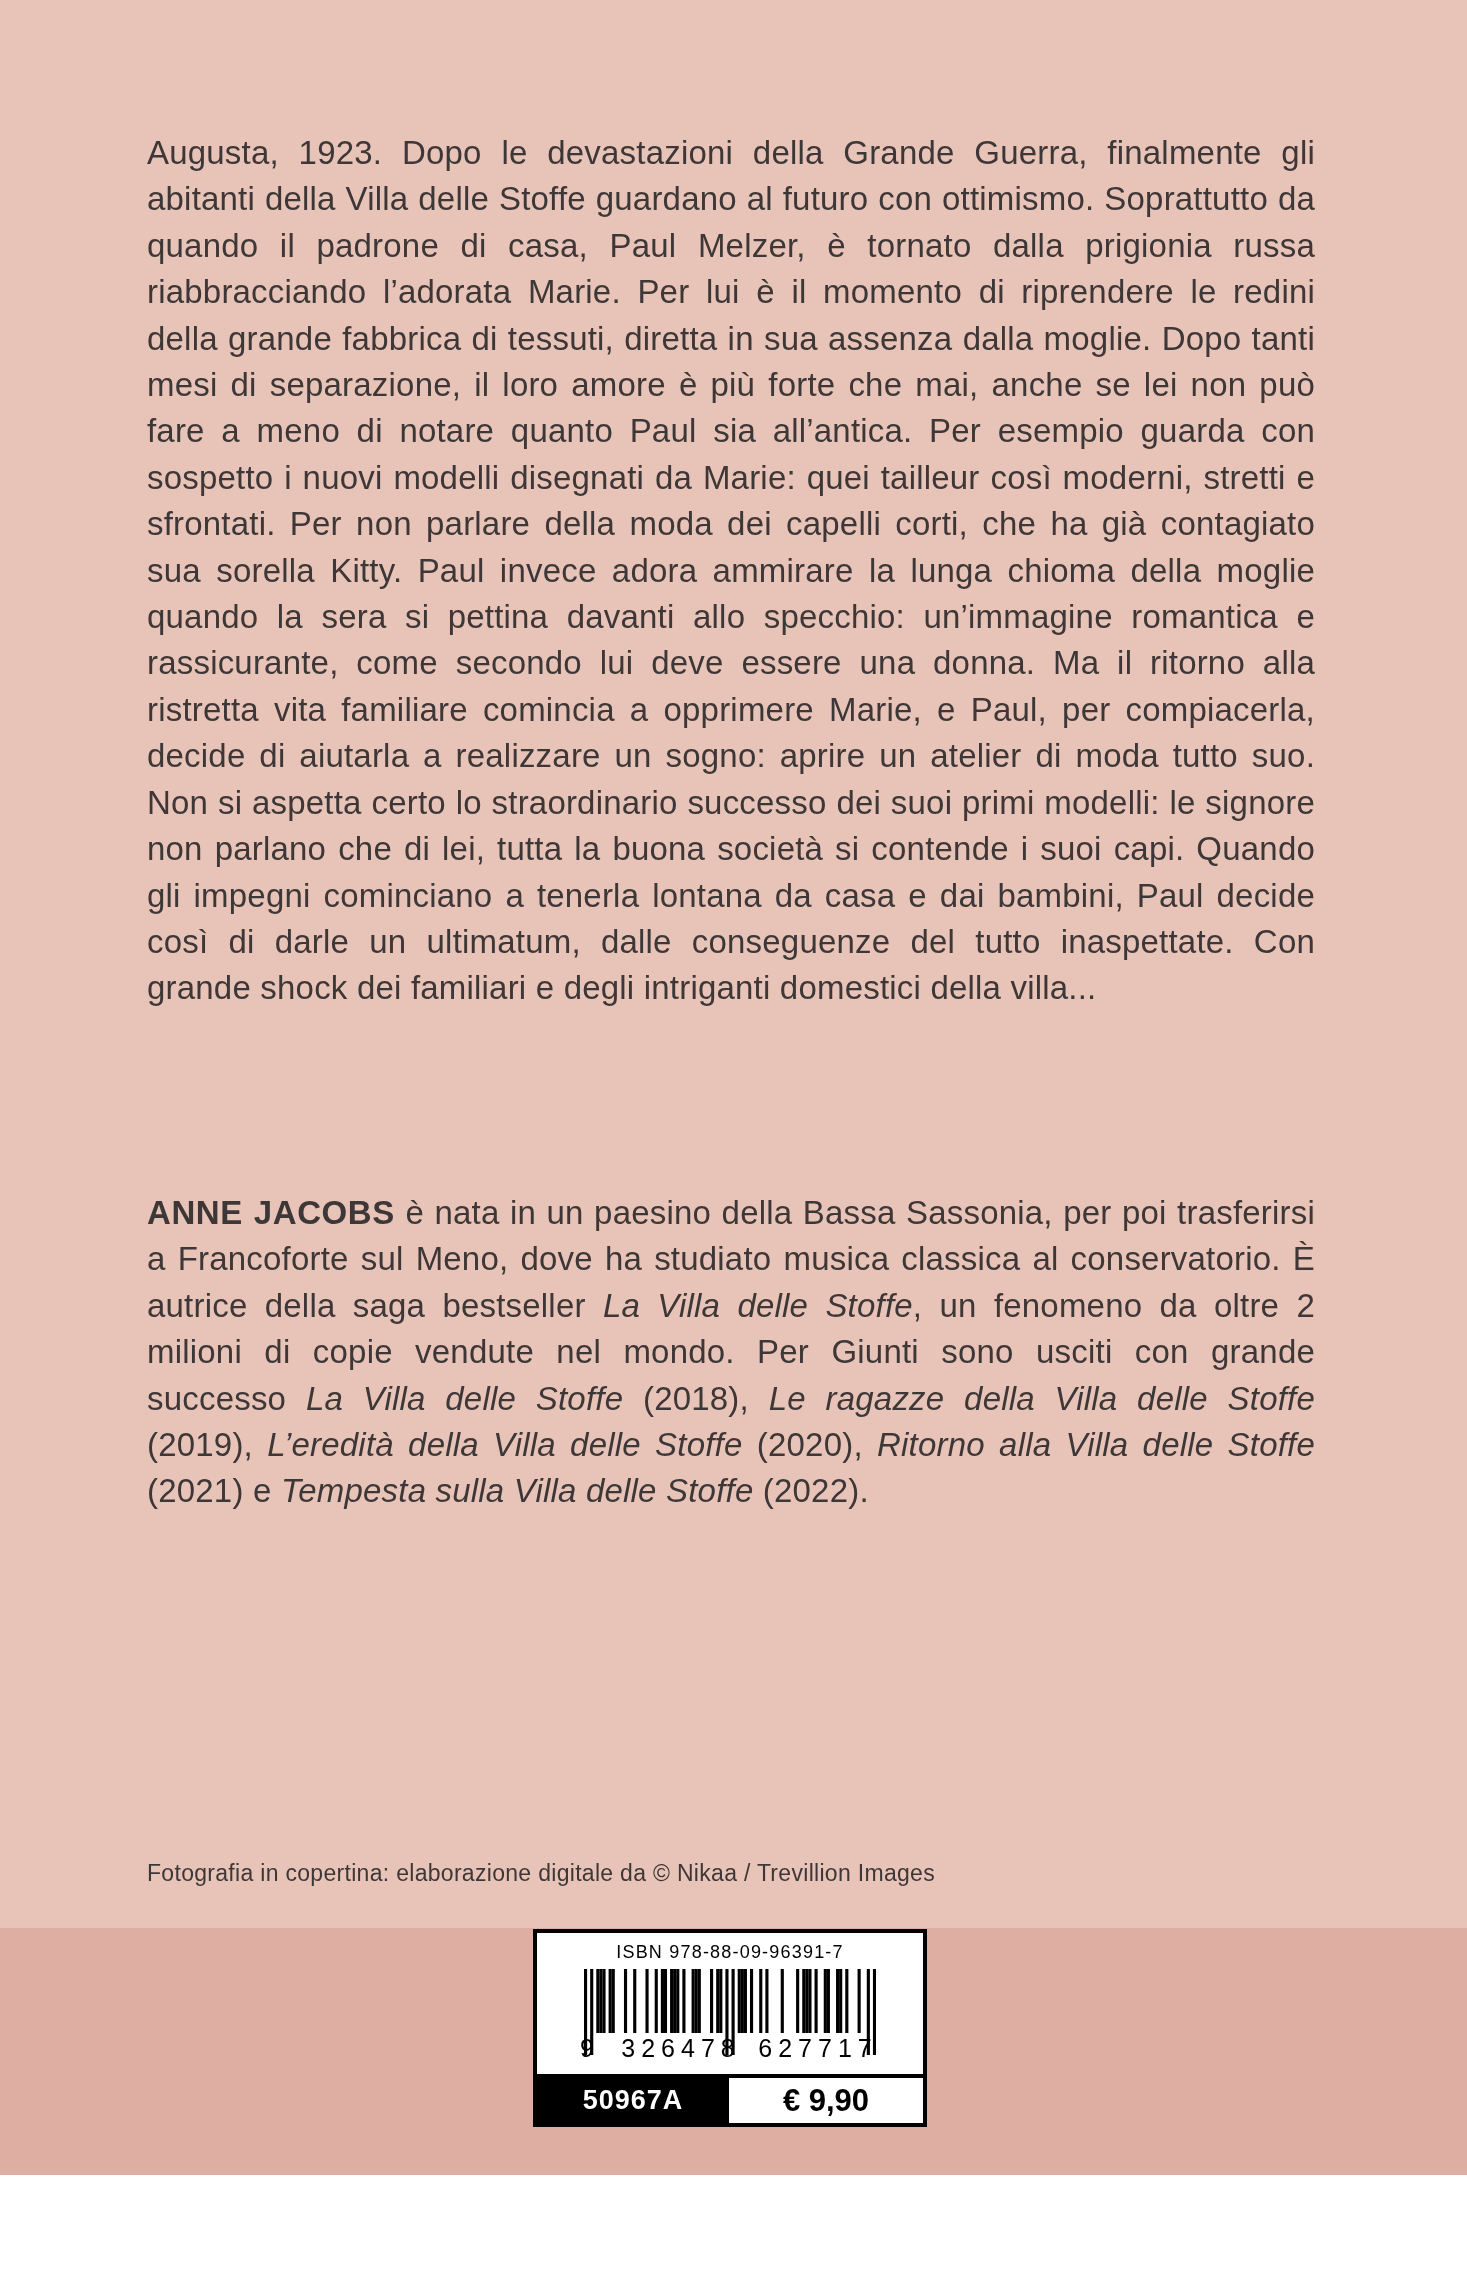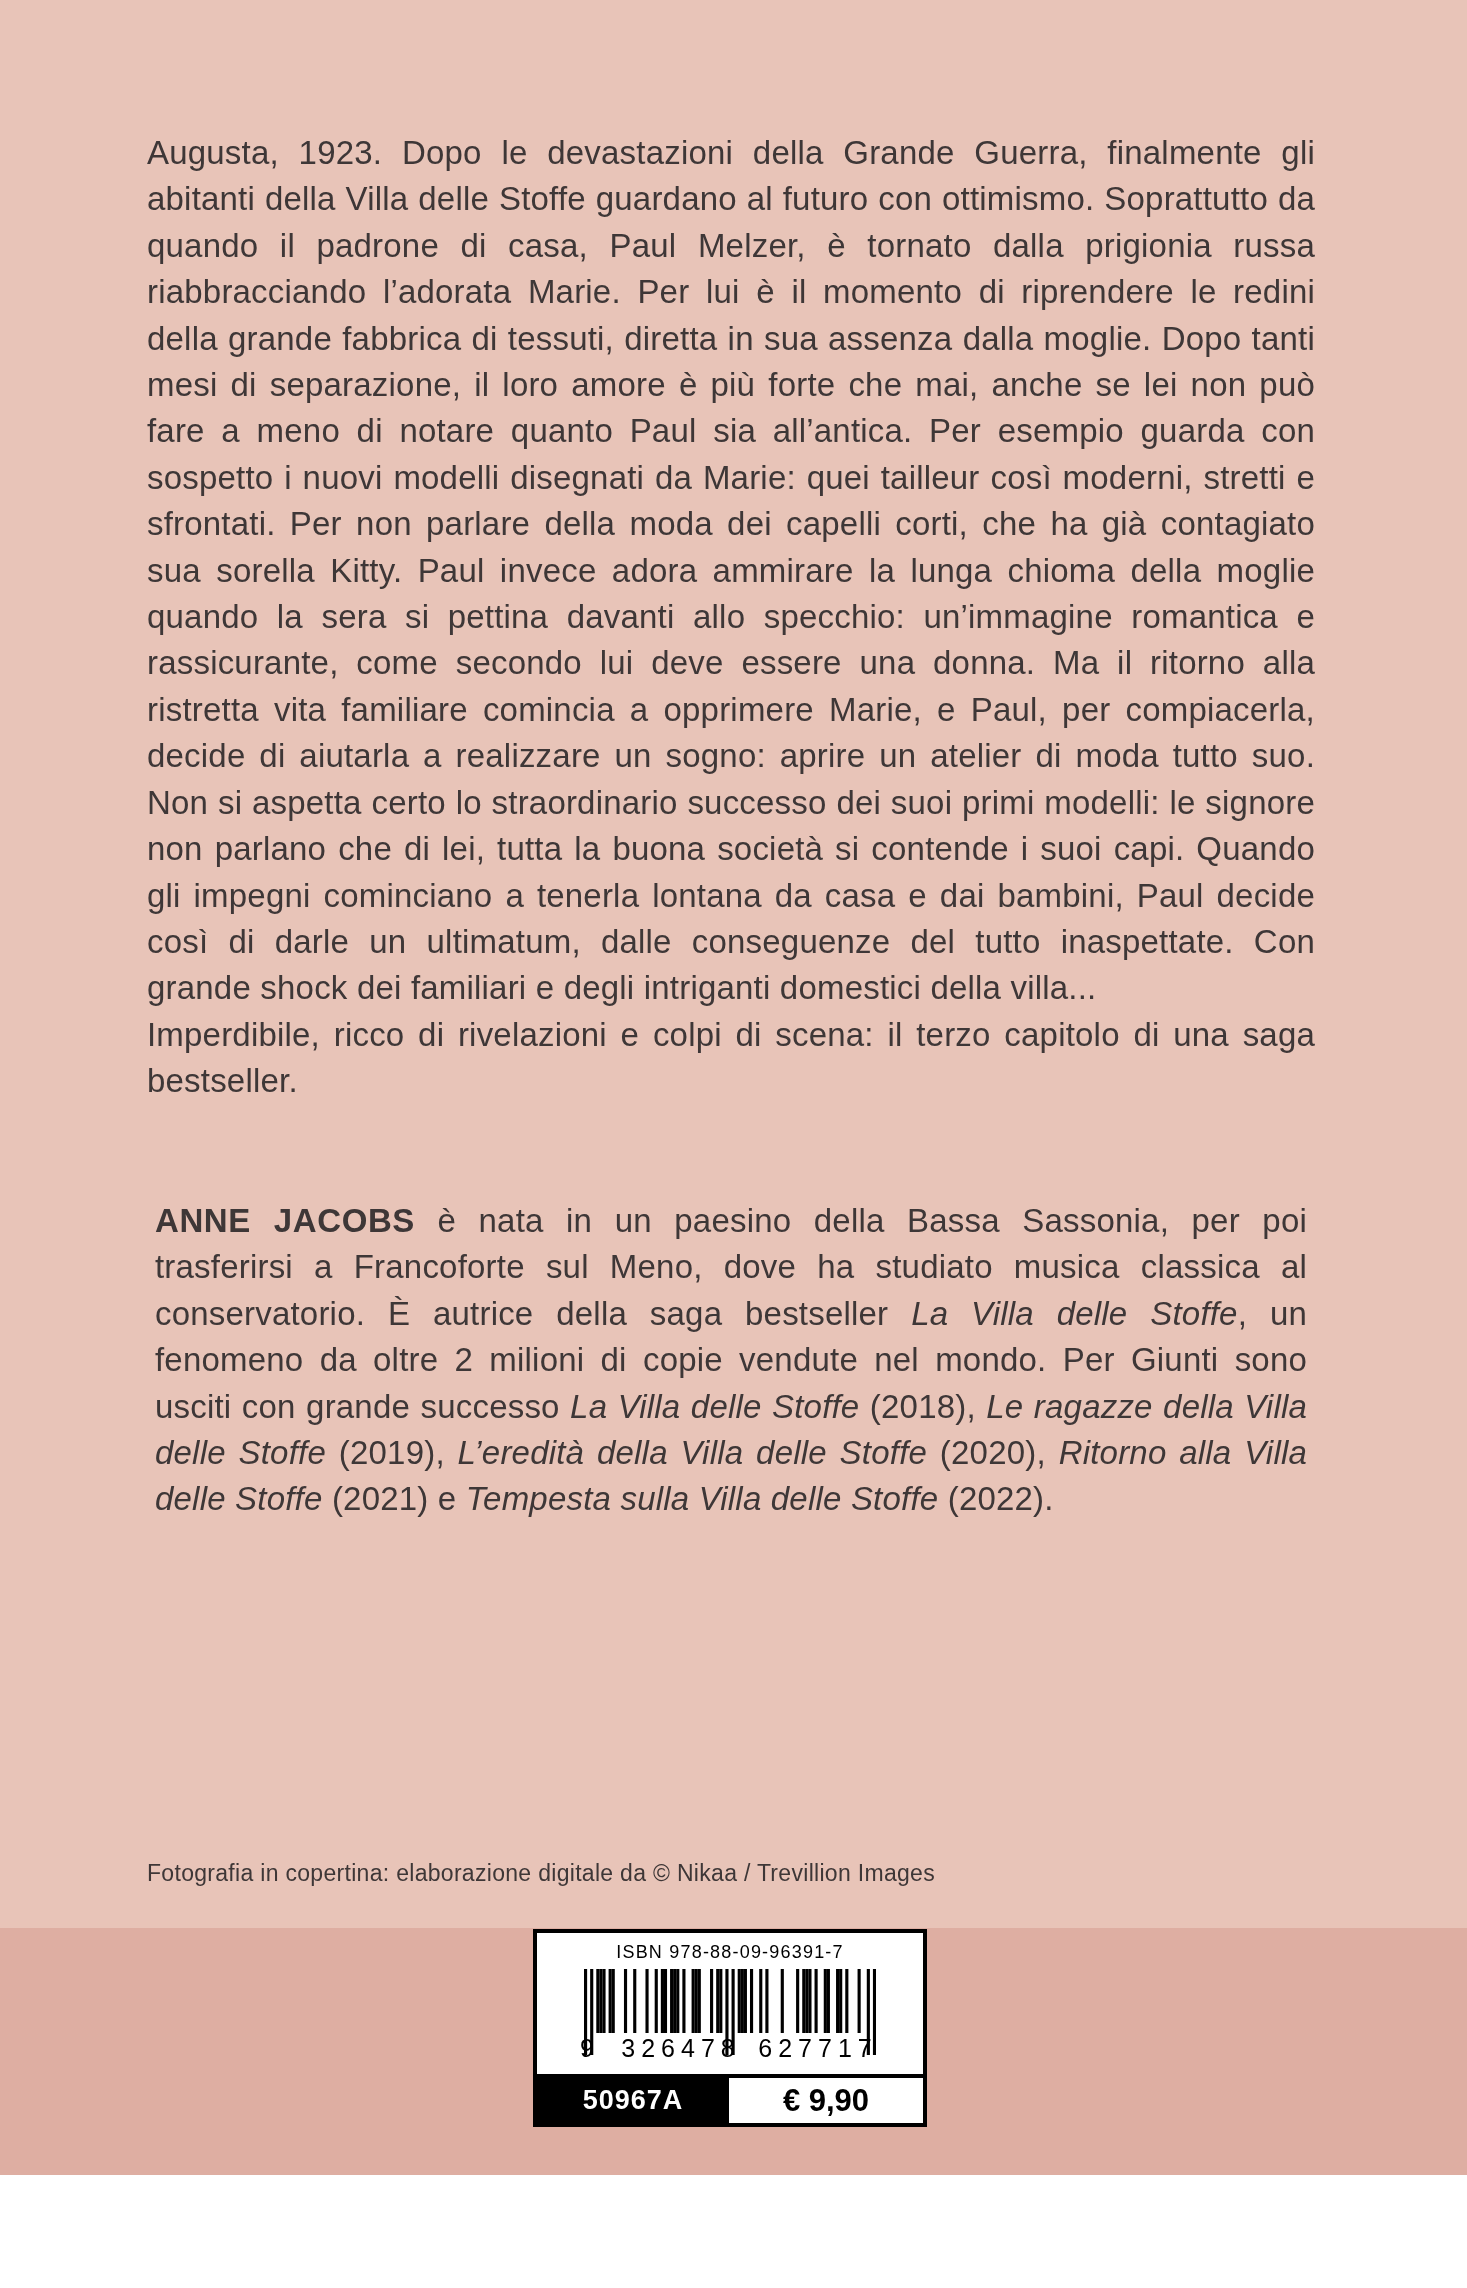--- a/index.html
+++ b/index.html
@@ -18,21 +18,21 @@
     text-align:justify;letter-spacing:0.2px;
     hyphens:auto;-webkit-hyphens:auto;
   }
   .synopsis p{margin:0;}
   .bio{
     position:absolute;left:147px;top:1190px;width:1168px;
     font-size:33px;line-height:46.4px;
     text-align:justify;letter-spacing:0.2px;
     hyphens:auto;-webkit-hyphens:auto;
   }
-  .bio p{margin:8px;}
+  .bio p{margin:0;}
   .author-name{font-weight:bold;letter-spacing:0.6px;}
   .it{font-style:italic;}
   .credit{
     position:absolute;left:147px;top:1856px;
     font-size:23px;line-height:34px;letter-spacing:0.3px;
   }
   .band{
     position:absolute;left:0;top:1928px;width:1467px;height:360px;
     background:var(--bg_band,#deaea2);
   }
@@ -72,21 +72,20 @@
     display:flex;align-items:center;justify-content:center;
   }
 </style>
 </head>
 <body>
 
 <div class="page" lang="it">
 
   <div class="synopsis">
     <p>Augusta, 1923. Dopo le devastazioni della Grande Guerra, finalmente gli abitanti della Villa delle Stoffe guardano al futuro con ottimismo. Soprattutto da quando il padrone di casa, Paul Melzer, è tornato dalla prigionia russa riabbracciando l’adorata Marie. Per lui è il momento di riprendere le redini della grande fabbrica di tessuti, diretta in sua assenza dalla moglie. Dopo tanti mesi di separazione, il loro amore è più forte che mai, anche se lei non può fare a meno di notare quanto Paul sia all’antica. Per esempio guarda con sospetto i nuovi modelli disegnati da Marie: quei tailleur così moderni, stretti e sfrontati. Per non parlare della moda dei capelli corti, che ha già contagiato sua sorella Kitty. Paul invece adora ammirare la lunga chioma della moglie quando la sera si pettina davanti allo specchio: un’immagine romantica e rassicurante, come secondo lui deve essere una donna. Ma il ritorno alla ristretta vita familiare comincia a opprimere Marie, e Paul, per compiacerla, decide di aiutarla a realizzare un sogno: aprire un atelier di moda tutto suo. Non si aspetta certo lo straordinario successo dei suoi primi modelli: le signore non parlano che di lei, tutta la buona società si contende i suoi capi. Quando gli impegni cominciano a tenerla lontana da casa e dai bambini, Paul decide così di darle un ultimatum, dalle conseguenze del tutto inaspettate. Con grande shock dei familiari e degli intriganti domestici della villa...</p>
-    <p>Imperdibile, ricco di rivelazioni e colpi di scena: il terzo capitolo di una saga bestseller.</p>
   </div>
 
   <div class="bio">
     <p><span class="author-name">ANNE JACOBS</span><span> è nata in un paesino della Bassa Sassonia, per poi trasferirsi a Francoforte sul Meno, dove ha studiato musica classica al conservatorio. È autrice della saga bestseller </span><span class="it">La Villa delle Stoffe</span><span>, un fenomeno da oltre 2 milioni di copie vendute nel mondo. Per Giunti sono usciti con grande successo </span><span class="it">La Villa delle Stoffe</span><span> (2018), </span><span class="it">Le ragazze della Villa delle Stoffe</span><span> (2019), </span><span class="it">L’eredità della Villa delle Stoffe</span><span> (2020), </span><span class="it">Ritorno alla Villa delle Stoffe</span><span> (2021) e </span><span class="it">Tempesta sulla Villa delle Stoffe</span><span> (2022).</span></p>
   </div>
 
   <div class="credit">Fotografia in copertina: elaborazione digitale da © Nikaa / Trevillion Images</div>
 
   <div class="band"></div>
 

